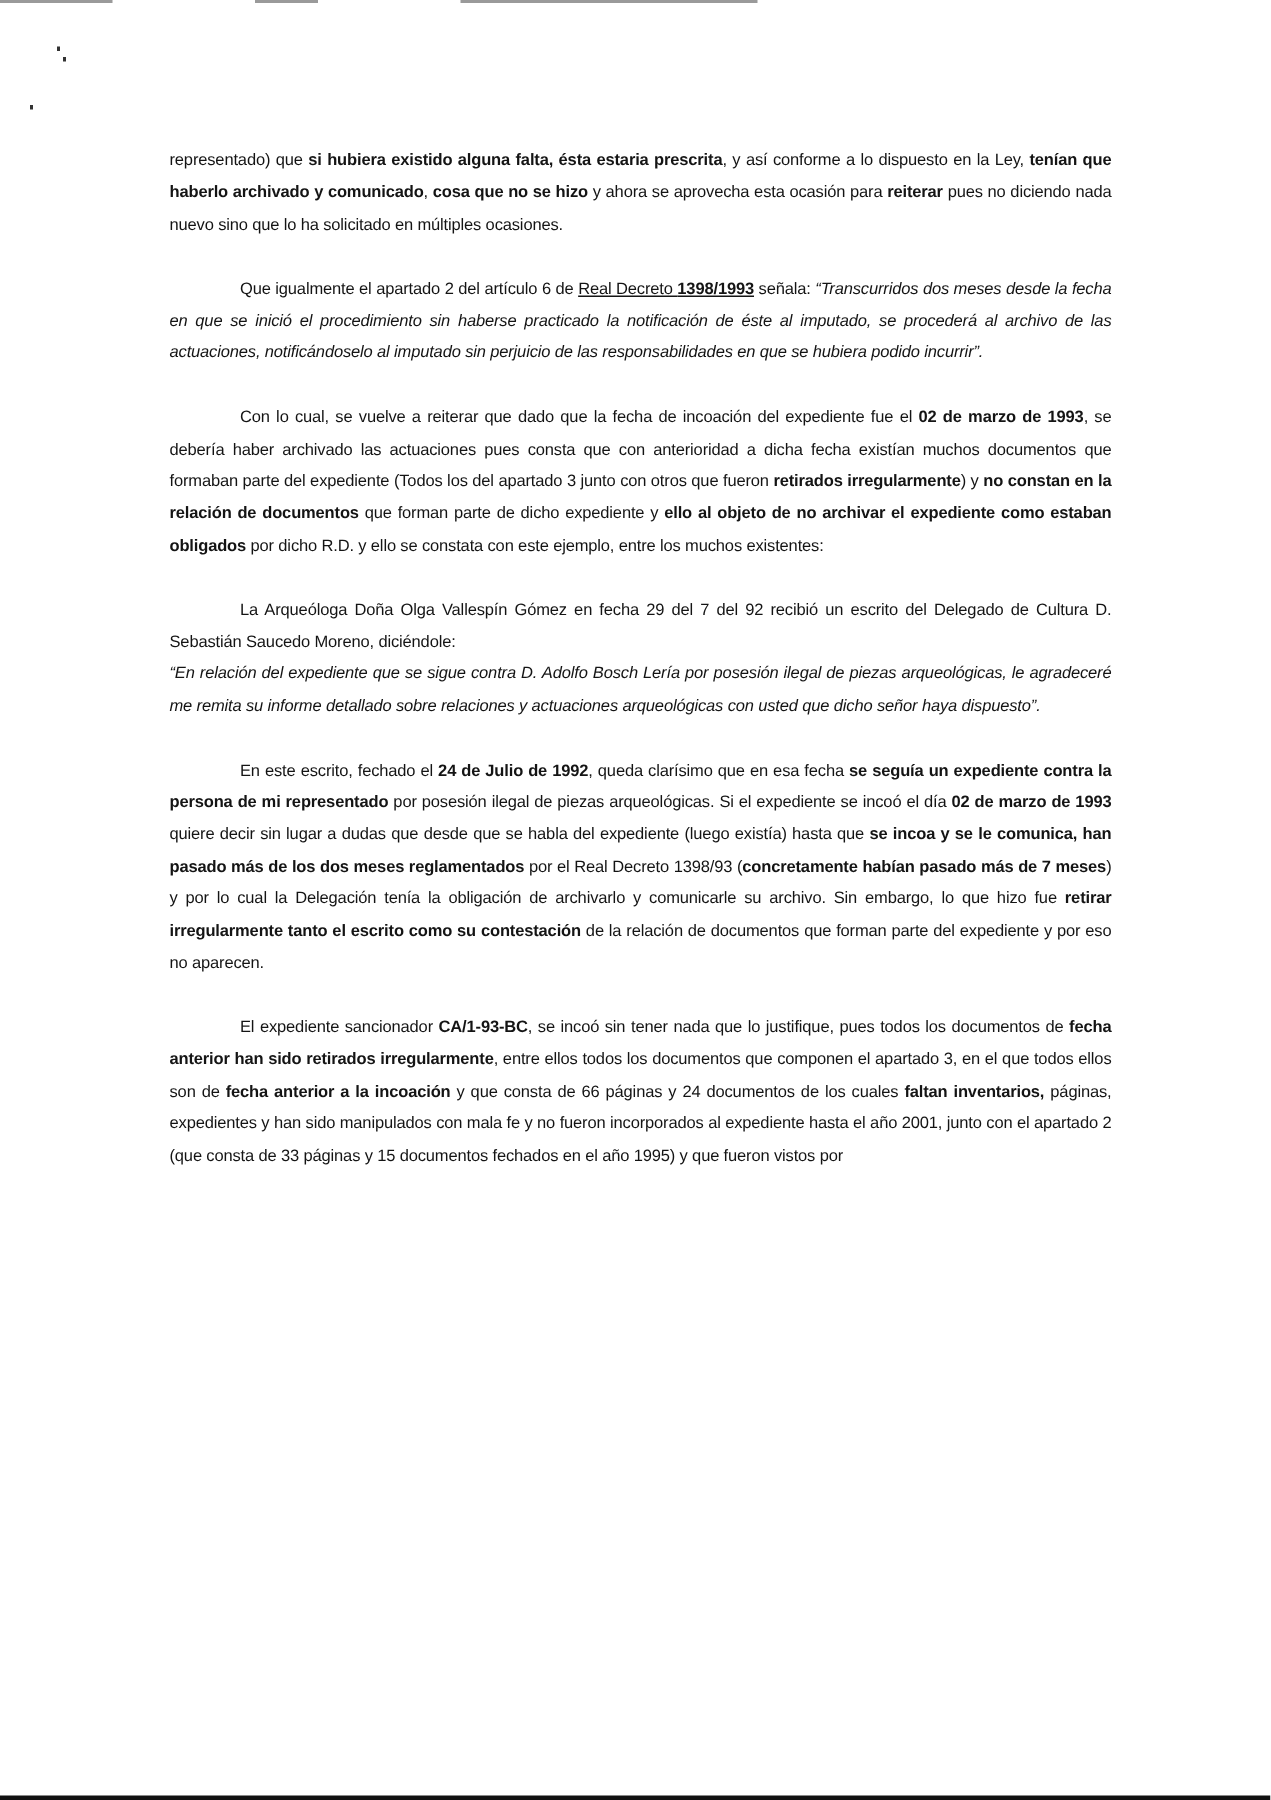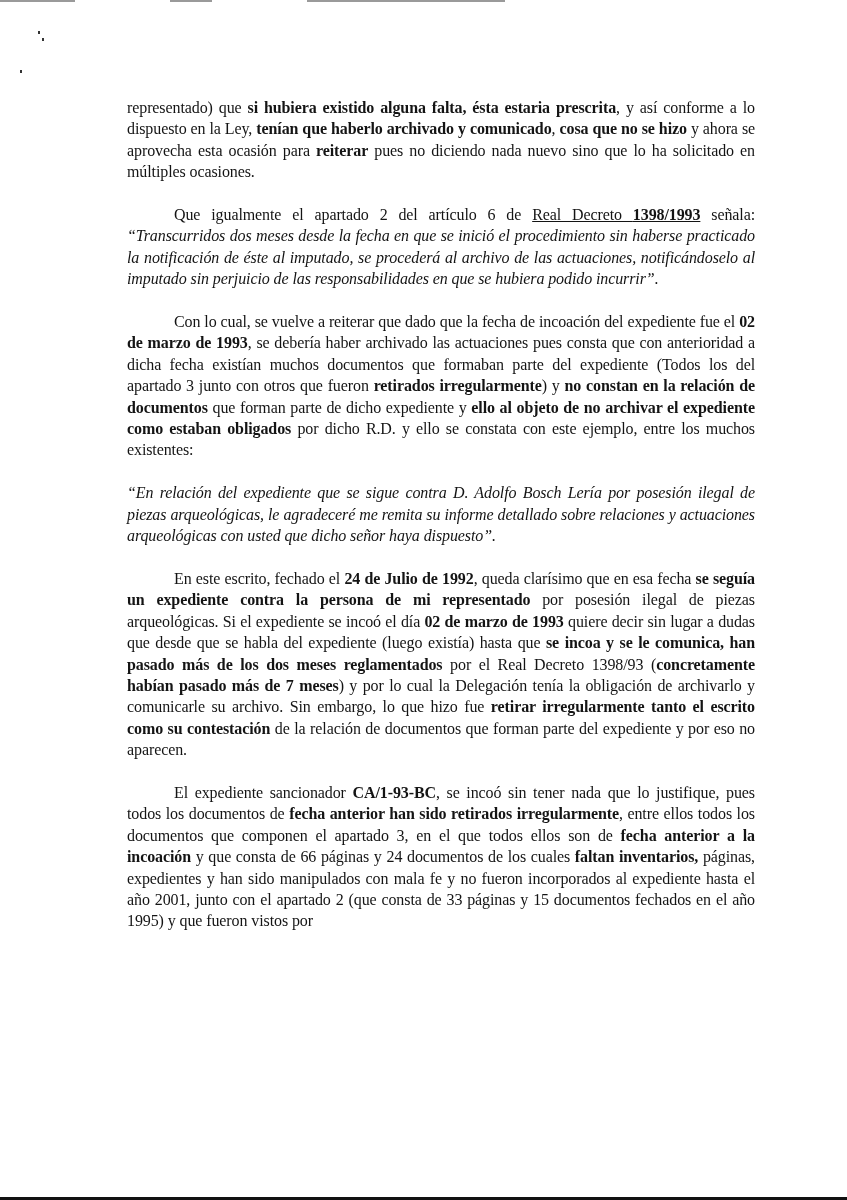--- a/index.html
+++ b/index.html
@@ -1,23 +1,23 @@
 <!DOCTYPE html>
 <html><head>
 <meta charset="utf-8">
 <style>
   html, body { margin: 0; padding: 0; background: #ffffff; }
   body { width: 847px; height: 1200px; position: relative; overflow: hidden; }
   .scan-edge-top { position: absolute; top: 0; height: 2px; background: #9a9a9a; }
   .scan-edge-bottom { position: absolute; left: 0; right: 0; bottom: 0; height: 3px; background: #111; }
   .speck { position: absolute; width: 2px; height: 3px; background: #333; }
   .page {
-    position: absolute; left: 127px; top: 97px; width: 628px;
-    font-family: Liberation Serif, serif;
-    font-size: 16px; line-height: 21.4px; color: #141414;
+    position: absolute; left: 113px; top: 97px; width: 628px;
+    font-family: Liberation Sans, sans-serif;
+    font-size: 11px; line-height: 21.4px; color: #141414;
     text-align: justify; letter-spacing: -0.1px;
   }
   .para { margin: 0 0 21.4px 0; }
   .indent { text-indent: 47px; }
   .para b { font-weight: bold; }
   .quote { font-style: italic; }
   .u { text-decoration: underline; }
   .tight { margin-bottom: 0; }
 </style>
 </head>
@@ -27,18 +27,19 @@
 <div class="scan-edge-top" style="left:170px;width:42px;"></div>
 <div class="scan-edge-top" style="left:307px;width:198px;"></div>
 <div class="speck" style="left:38px;top:31px;"></div>
 <div class="speck" style="left:42px;top:38px;"></div>
 <div class="speck" style="left:20px;top:70px;"></div>
 
 <div class="page">
   <p class="para" id="p1"><span>representado) que </span><b>si hubiera existido alguna falta, ésta estaria prescrita</b><span>, y así conforme a lo dispuesto en la Ley, </span><b>tenían que haberlo archivado y comunicado</b><span>, </span><b>cosa que no se hizo</b><span> y ahora se aprovecha esta ocasión para </span><b>reiterar</b><span> pues no diciendo nada nuevo sino que lo ha solicitado en múltiples ocasiones.</span></p>
   <p class="para indent" id="p2"><span>Que igualmente el apartado 2 del artículo 6 de </span><span class="u">Real Decreto </span><b class="u">1398/1993</b><span> señala: </span><span class="quote">“Transcurridos dos meses desde la fecha en que se inició el procedimiento sin haberse practicado la notificación de éste al imputado, se procederá al archivo de las actuaciones, notificándoselo al imputado sin perjuicio de las responsabilidades en que se hubiera podido incurrir”.</span></p>
   <p class="para indent" id="p3"><span>Con lo cual, se vuelve a reiterar que dado que la fecha de incoación del expediente fue el </span><b>02 de marzo de 1993</b><span>, se debería haber archivado las actuaciones pues consta que con anterioridad a dicha fecha existían muchos documentos que formaban parte del expediente (Todos los del apartado 3 junto con otros que fueron </span><b>retirados irregularmente</b><span>) y </span><b>no constan en la relación de documentos</b><span> que forman parte de dicho expediente y </span><b>ello al objeto de no archivar el expediente como estaban obligados</b><span> por dicho R.D. y ello se constata con este ejemplo, entre los muchos existentes:</span></p>
+  <p class="para indent tight" id="p4"><span>La Arqueóloga Doña Olga Vallespín Gómez en fecha 29 del 7 del 92 recibió un escrito del Delegado de Cultura D. Sebastián Saucedo Moreno, diciéndole:</span></p>
   <p class="para" id="p4q"><span class="quote">“En relación del expediente que se sigue contra D. Adolfo Bosch Lería por posesión ilegal de piezas arqueológicas, le agradeceré me remita su informe detallado sobre relaciones y actuaciones arqueológicas con usted que dicho señor haya dispuesto”.</span></p>
   <p class="para indent" id="p5"><span>En este escrito, fechado el </span><b>24 de Julio de 1992</b><span>, queda clarísimo que en esa fecha </span><b>se seguía un expediente contra la persona de mi representado</b><span> por posesión ilegal de piezas arqueológicas. Si el expediente se incoó el día </span><b>02 de marzo de 1993</b><span> quiere decir sin lugar a dudas que desde que se habla del expediente (luego existía) hasta que </span><b>se incoa y se le comunica, han pasado más de los dos meses reglamentados</b><span> por el Real Decreto 1398/93 (</span><b>concretamente habían pasado más de 7 meses</b><span>) y por lo cual la Delegación tenía la obligación de archivarlo y comunicarle su archivo. Sin embargo, lo que hizo fue </span><b>retirar irregularmente tanto el escrito como su contestación</b><span> de la relación de documentos que forman parte del expediente y por eso no aparecen.</span></p>
   <p class="para indent" id="p6"><span>El expediente  sancionador </span><b>CA/1-93-BC</b><span>, se incoó sin tener nada que lo justifique, pues todos los documentos de </span><b>fecha anterior han sido retirados irregularmente</b><span>, entre ellos todos los documentos que componen el apartado 3, en el que todos ellos son de </span><b>fecha anterior a la incoación</b><span> y que consta de 66 páginas y 24 documentos de los cuales </span><b>faltan inventarios,</b><span> páginas, expedientes y han sido manipulados con mala fe y no fueron incorporados al expediente hasta el año 2001, junto con el apartado 2 (que consta de 33 páginas y 15 documentos fechados en el año 1995) y que fueron vistos por</span></p>
 </div>
 
 <div class="scan-edge-bottom"></div>
 
 </body></html>

